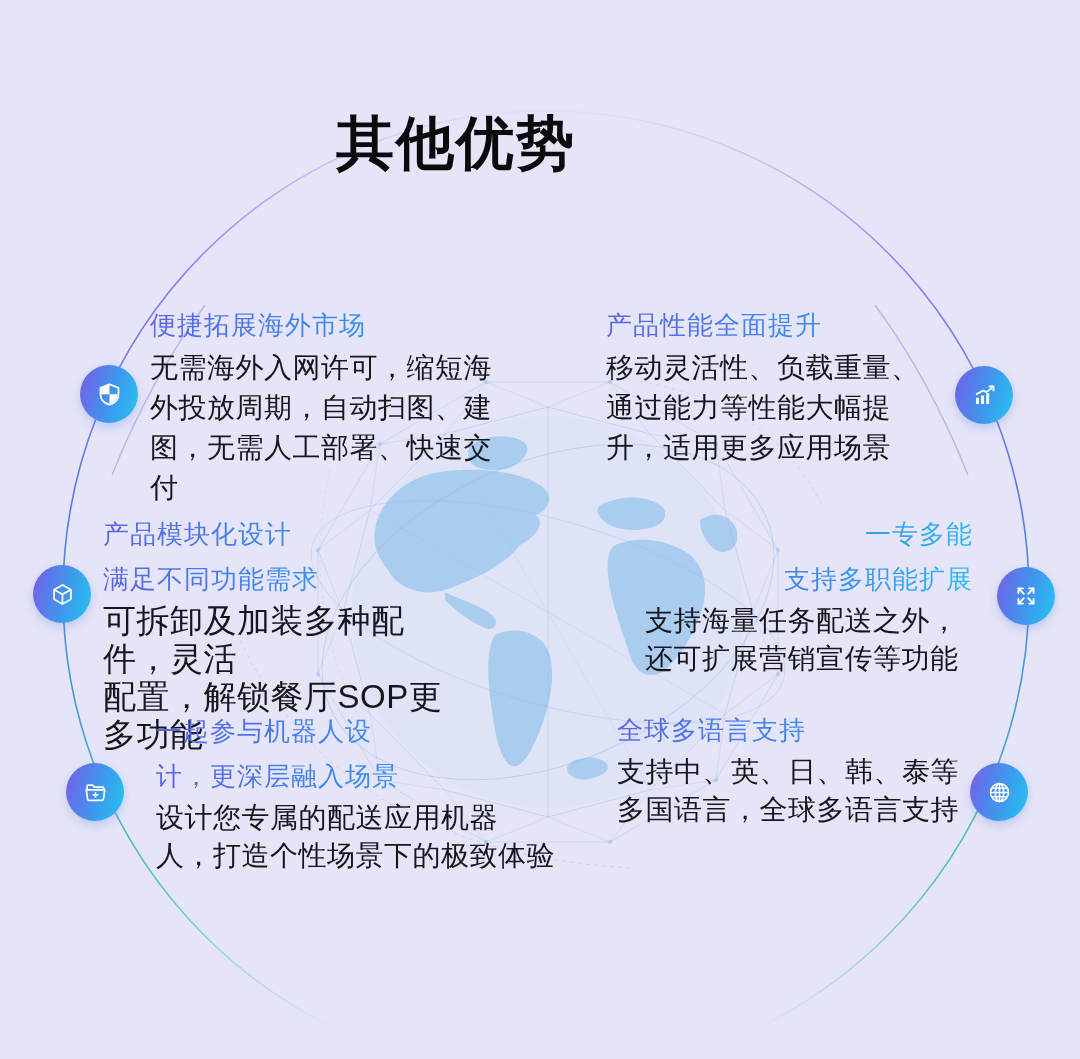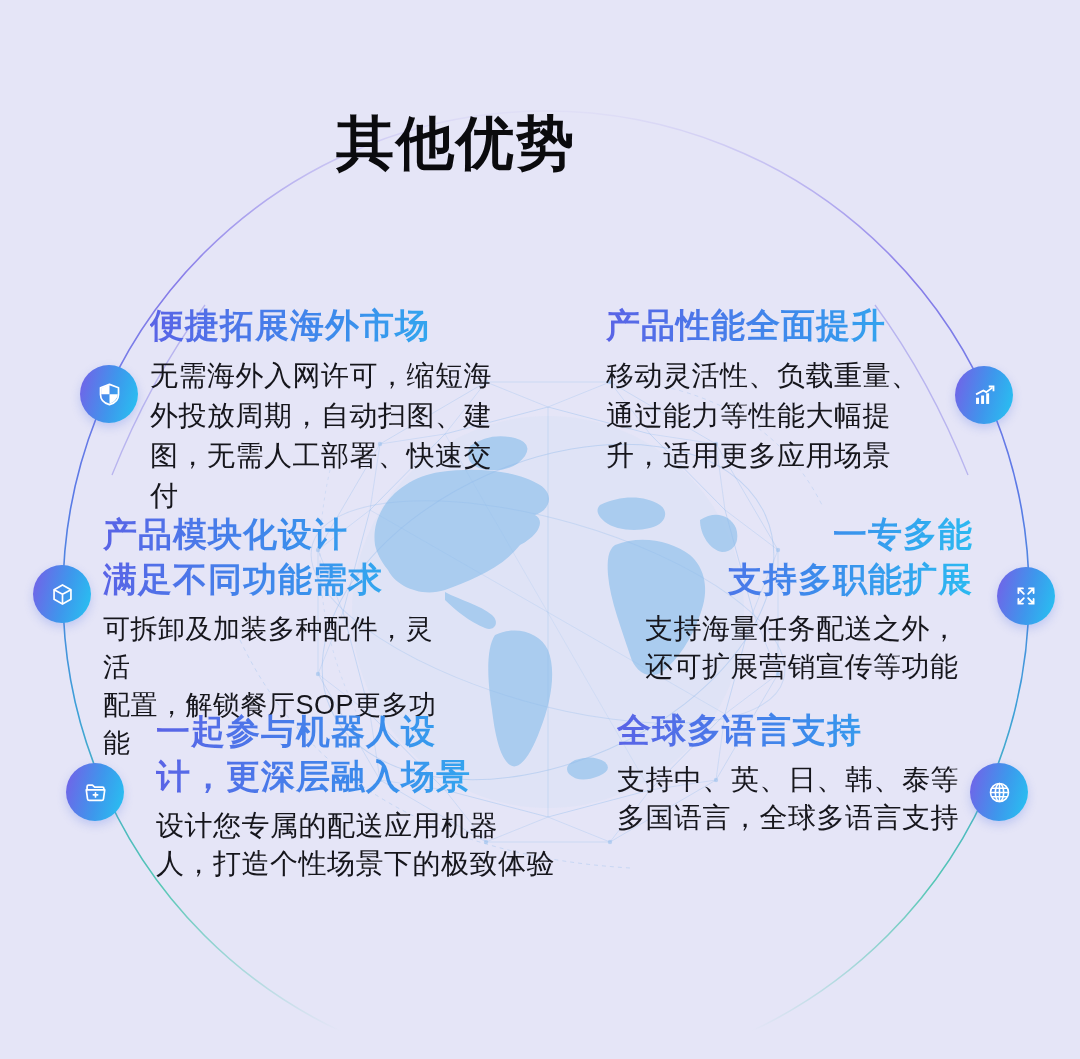--- a/index.html
+++ b/index.html
@@ -9,34 +9,34 @@
     font-family:"Liberation Sans","DejaVu Sans",sans-serif;
   }
   .page-title{
     position:absolute;left:0;top:106px;width:912px;
     text-align:center;font-size:58px;line-height:74px;font-weight:600;
     color:#0b0b0e;letter-spacing:2px;
   }
   .decor-svg{position:absolute;left:0;top:0;pointer-events:none;}
   .card{position:absolute;}
   .card-title{
-    font-size:34px;line-height:45px;font-weight:700;letter-spacing:1px;
+    font-size:26px;line-height:45px;font-weight:400;letter-spacing:1px;
     background:linear-gradient(93deg,#5a63e6 0%,#3b8dec 55%,#2cbaf1 100%);
     -webkit-background-clip:text;background-clip:text;
     color:transparent;
   }
   .card-body{
     font-size:28px;line-height:38px;font-weight:500;color:#16161c;
-    margin-top:8px;letter-spacing:0.5px;
+    margin-top:0;letter-spacing:0.5px;
   }
   .align-left{text-align:left}
   .align-center{}
   .align-right{text-align:right}
   .lh40{line-height:40px}
-  .fs27{font-size:27px}
+  .fs27{font-size:33px}
   .mt12{}
   .mt14{}
   .icon-circle{
     position:absolute;width:58px;height:58px;border-radius:50%;
     background:linear-gradient(105deg,#6e66e8 8%,#3e97ec 55%,#28c0f1 95%);
     box-shadow:0 4px 10px rgba(80,110,230,0.25);
     display:flex;align-items:center;justify-content:center;
   }
   .icon-circle svg{display:block}
   

